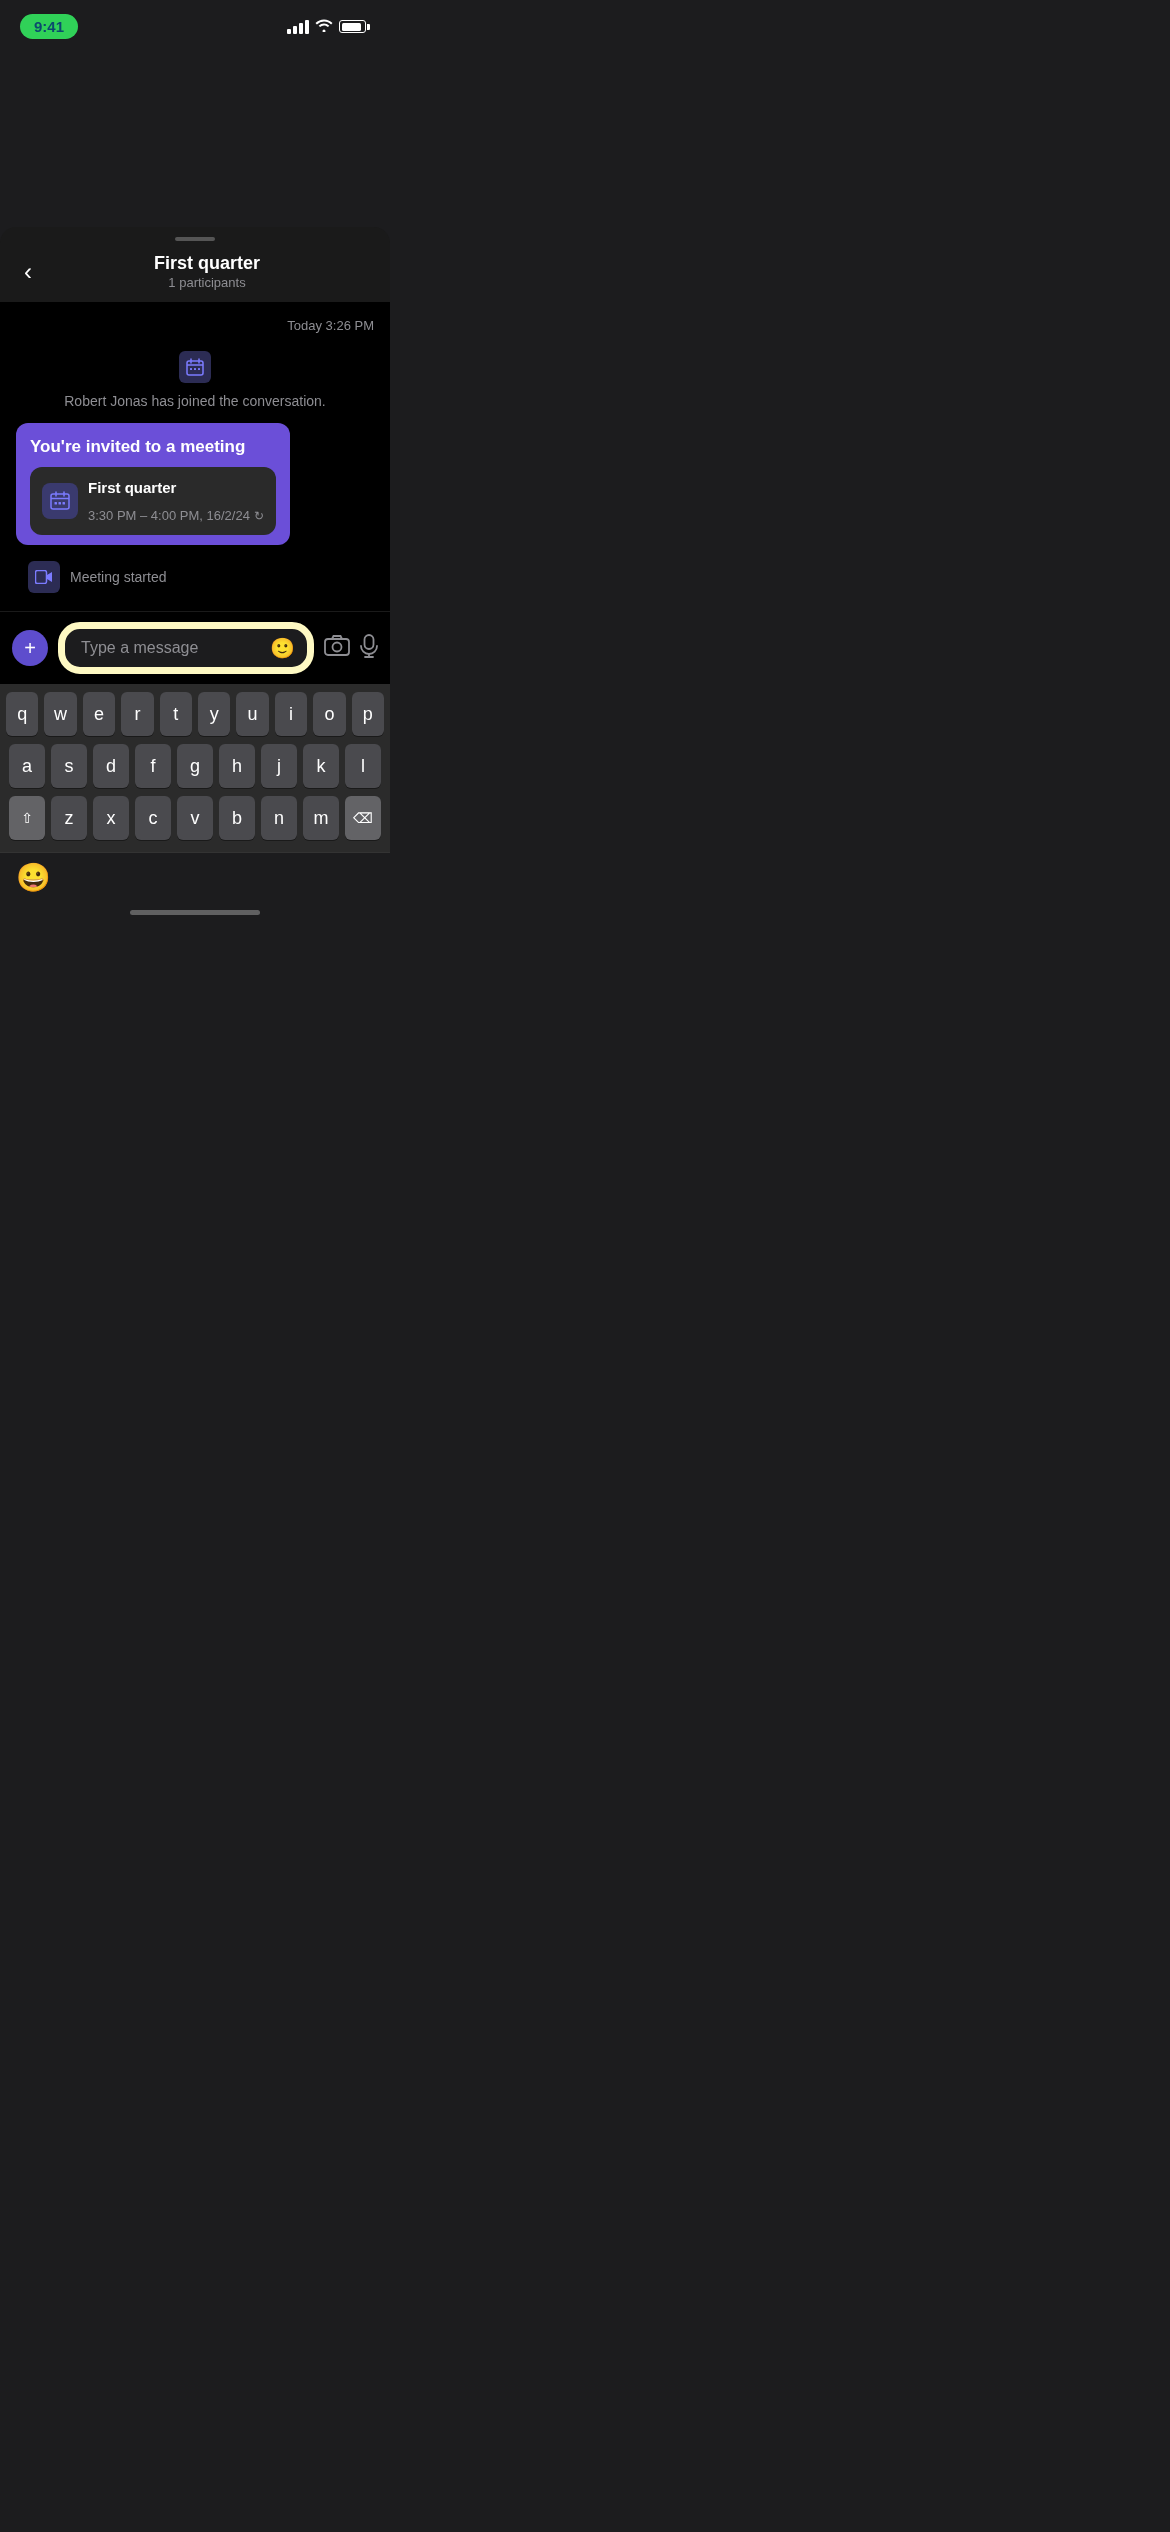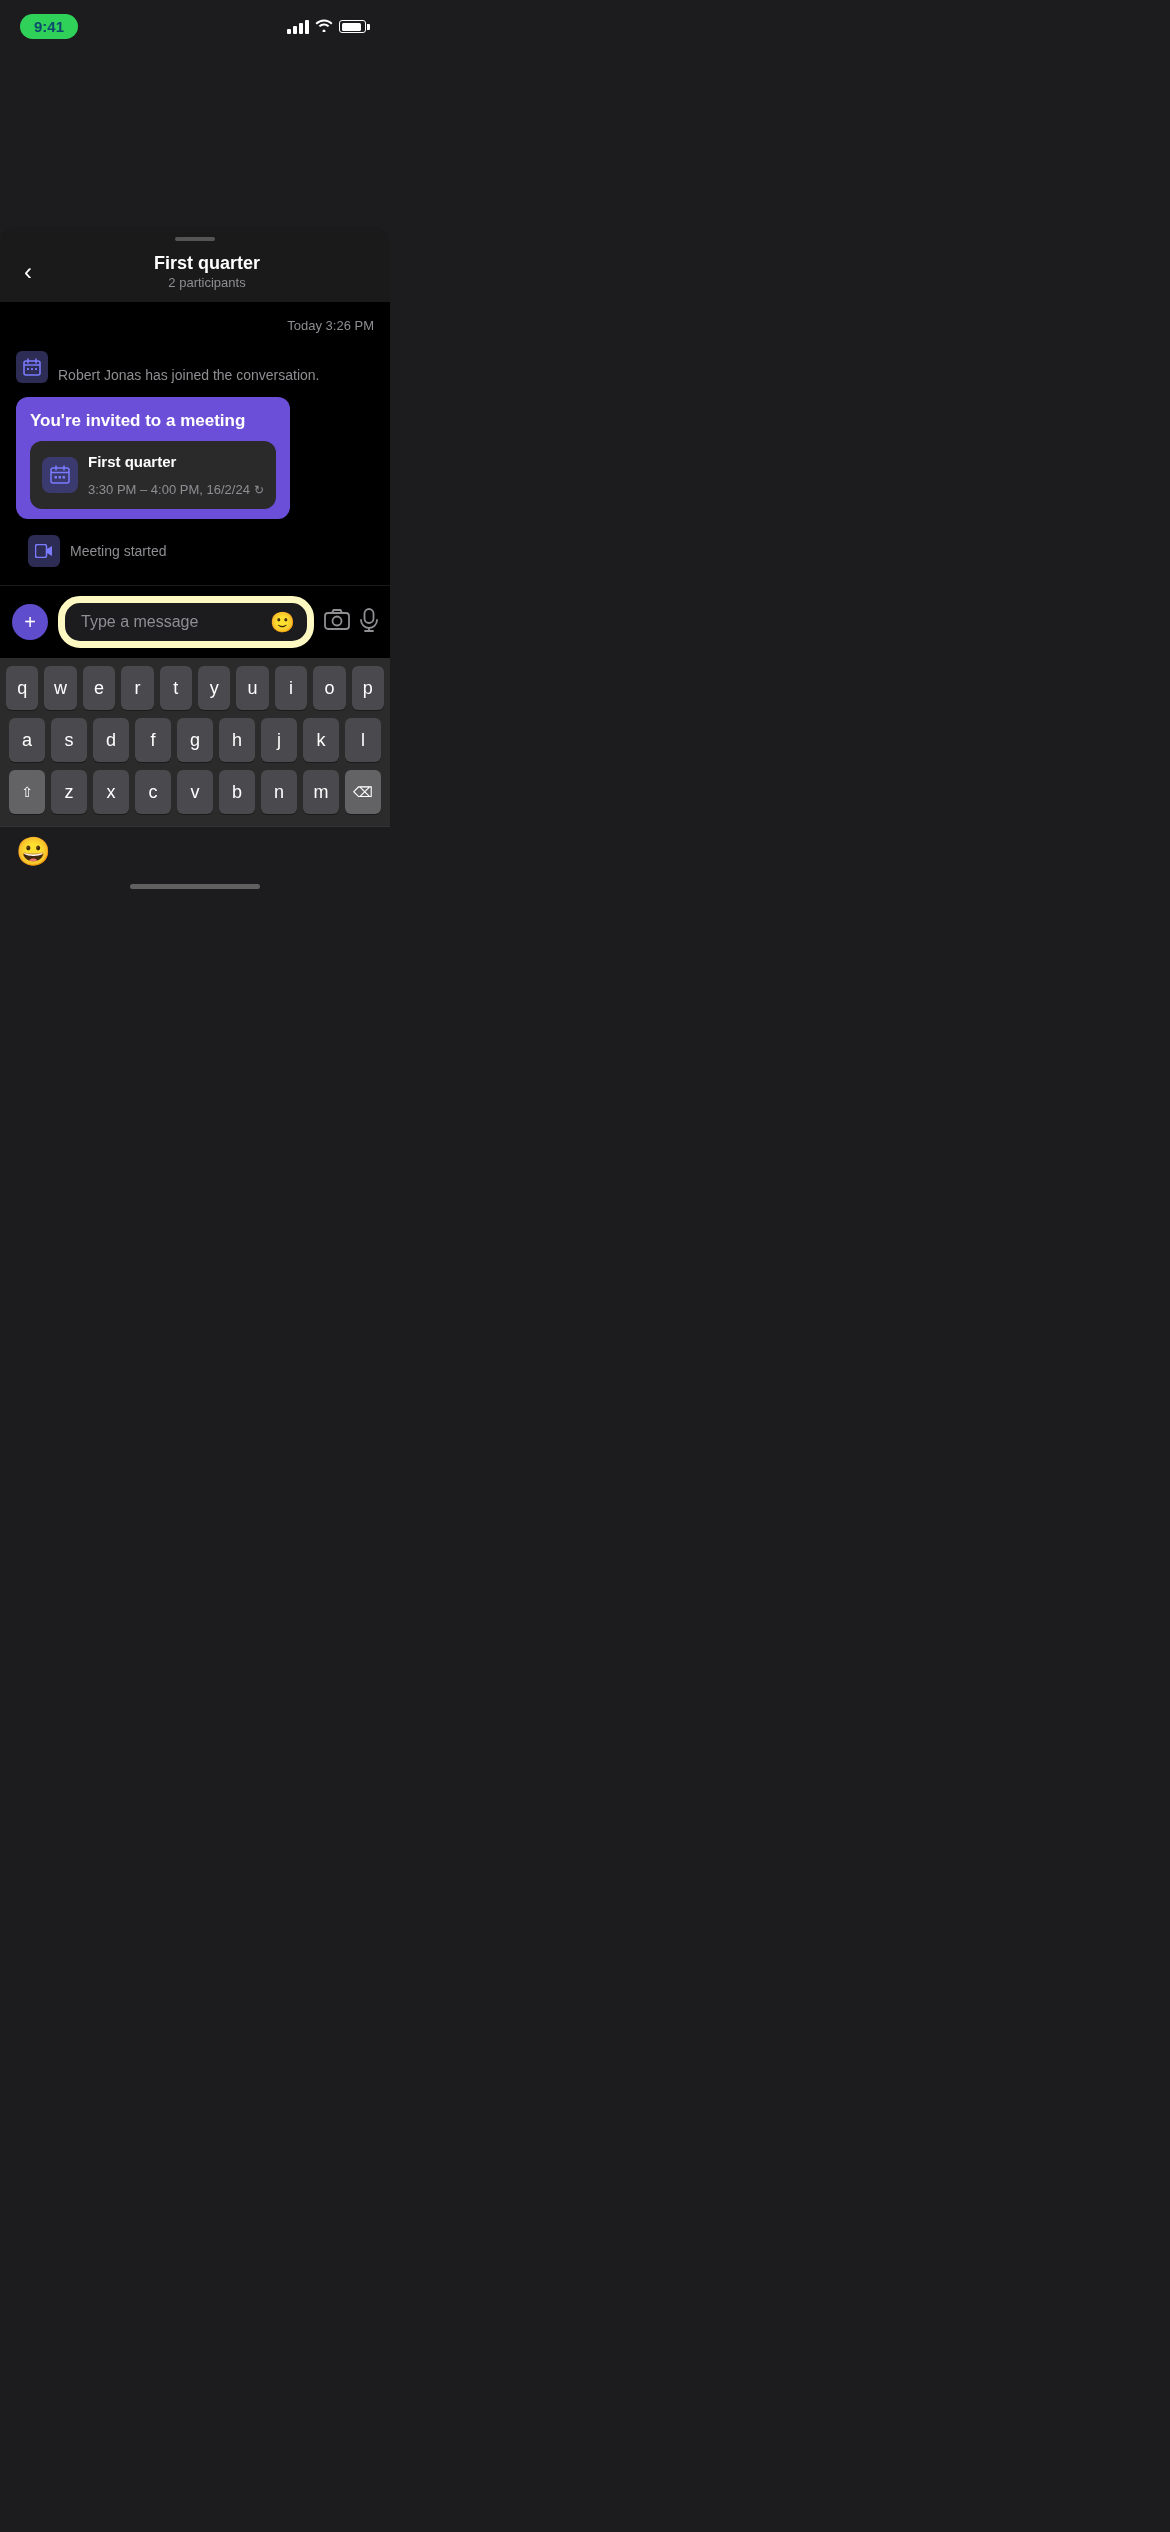--- a/index.html
+++ b/index.html
@@ -147,23 +147,24 @@
 
     .timestamp-row {
       text-align: right;
       color: #8e8e93;
       font-size: 13px;
       padding: 4px 0;
     }
 
     .system-message {
       display: flex;
-      align-items: flex-end;
+      align-items: center;
       gap: 10px;
       padding: 4px 0;
+      flex-direction: column;
     }
     .system-icon {
       width: 32px;
       height: 32px;
       border-radius: 6px;
       background: #2c2c54;
       display: flex;
       align-items: center;
       justify-content: center;
       flex-shrink: 0;
@@ -440,21 +441,21 @@
 <div class="bottom-sheet">
 
   <div class="drag-handle-wrap">
     <div class="drag-handle"></div>
   </div>
 
   <div class="chat-header">
     <span class="back-btn">‹</span>
     <div class="header-center">
       <div class="header-title">First quarter</div>
-      <div class="header-subtitle">2 participants</div>
+      <div class="header-subtitle">1 participants</div>
     </div>
   </div>
 
   <div class="chat-body">
 
     <div class="timestamp-row">Today 3:26 PM</div>
 
     <div class="system-message">
       <div class="system-icon">
         <svg width="18" height="18" viewBox="0 0 18 18" fill="none">

